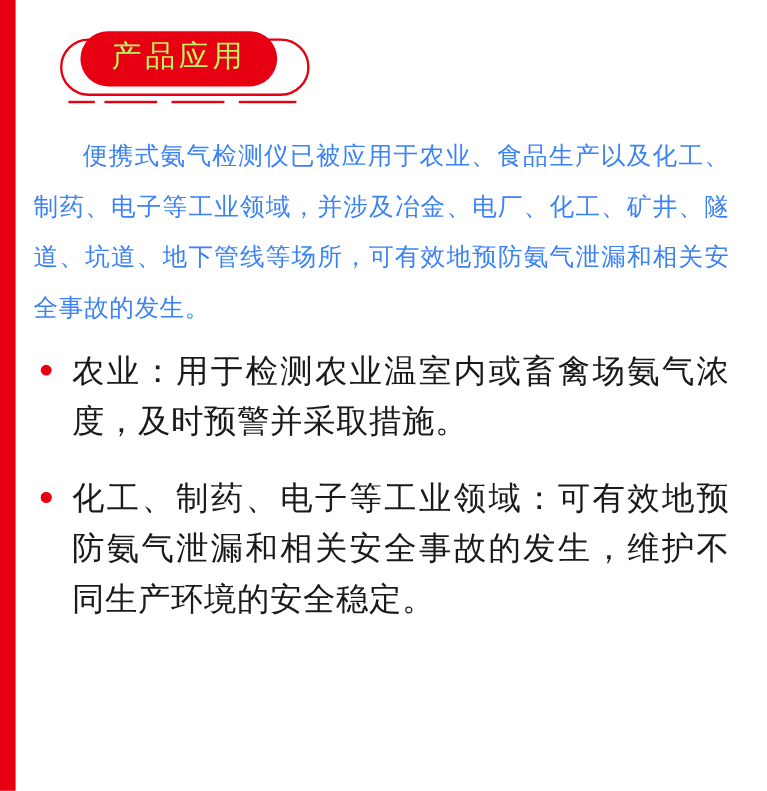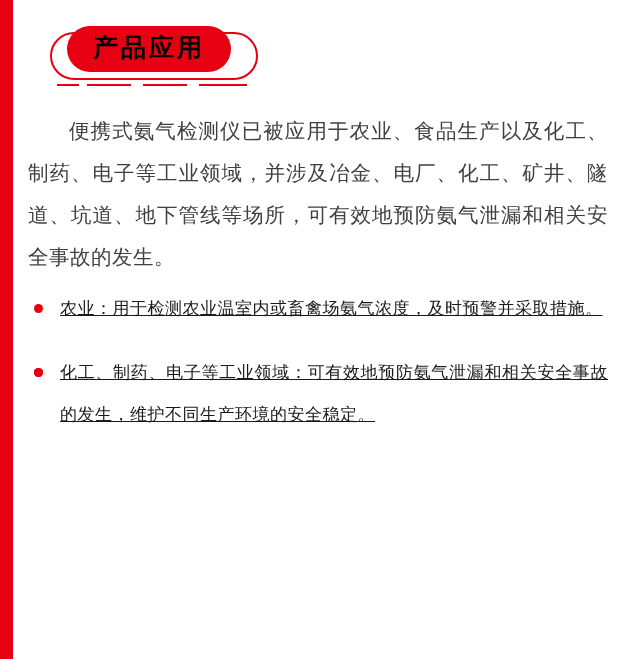--- a/index.html
+++ b/index.html
@@ -61,64 +61,63 @@
   #heading-dashes span.d1 { left: 0px;   width: 22px; }
   #heading-dashes span.d2 { left: 30px;  width: 44px; }
   #heading-dashes span.d3 { left: 86px;  width: 44px; }
   #heading-dashes span.d4 { left: 142px; width: 48px; }
 
   #heading-badge {
     position: absolute;
     left: 22px;
     top: 0px;
     background: #e60012;
-    color: #000000;
+    color: #bef264;
     font-size: 25px;
-    font-weight: bold;
+    font-weight: normal;
     letter-spacing: 3px;
     padding: 8px 26px 10px 26px;
     border-radius: 24px;
     line-height: 1.1;
     white-space: nowrap;
     text-align: right;
   }
 
   
   #content {
     position: absolute;
     left: 28px;
     top: 110px;
     width: 580px;
   }
 
   #intro-paragraph {
     font-size: 20.5px;
-    color: #404040;
+    color: #3b82f6;
     line-height: 42px;
     text-align: justify;
     text-indent: 2em;
     margin: 0 0 10px 0;
     letter-spacing: 0.5px;
   }
 
   ul#bullet-list {
     list-style: none;
     margin: 0;
     padding: 0;
   }
   ul#bullet-list li {
     position: relative;
     padding-left: 32px;
     margin-bottom: 22px;
-    font-size: 17px;
+    font-size: 27px;
     color: #1a1a1a;
     line-height: 42px;
     text-align: justify;
     letter-spacing: 0.5px;
-    text-decoration: underline;
   }
   ul#bullet-list li .bullet-dot {
     position: absolute;
     left: 6px;
     top: 16px;
     width: 9px;
     height: 9px;
     border-radius: 50%;
     background: #e60012;
   }

